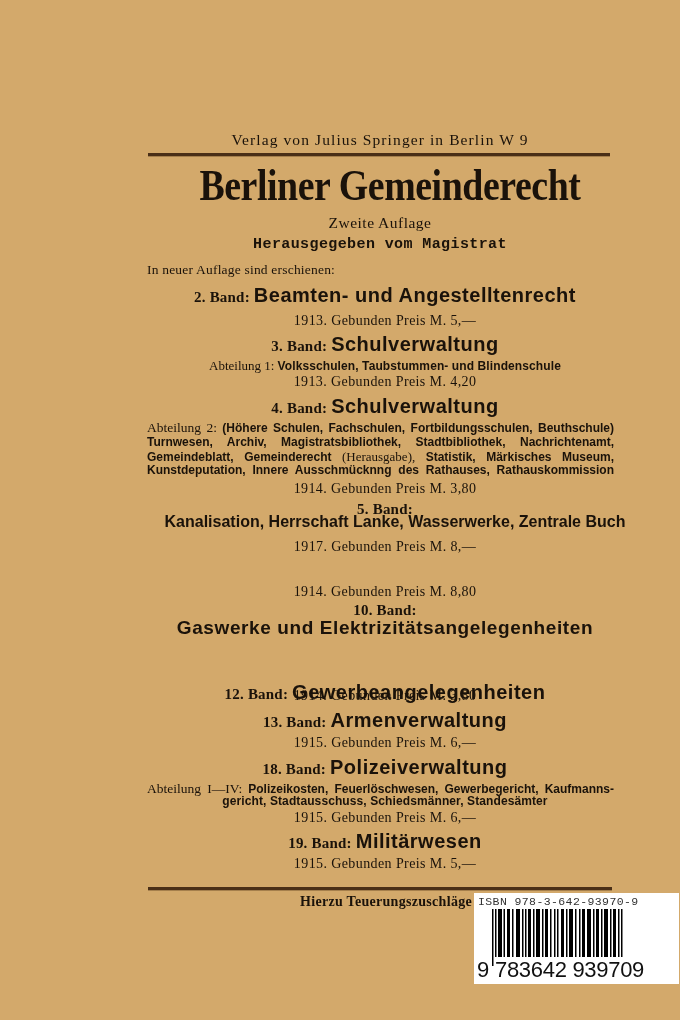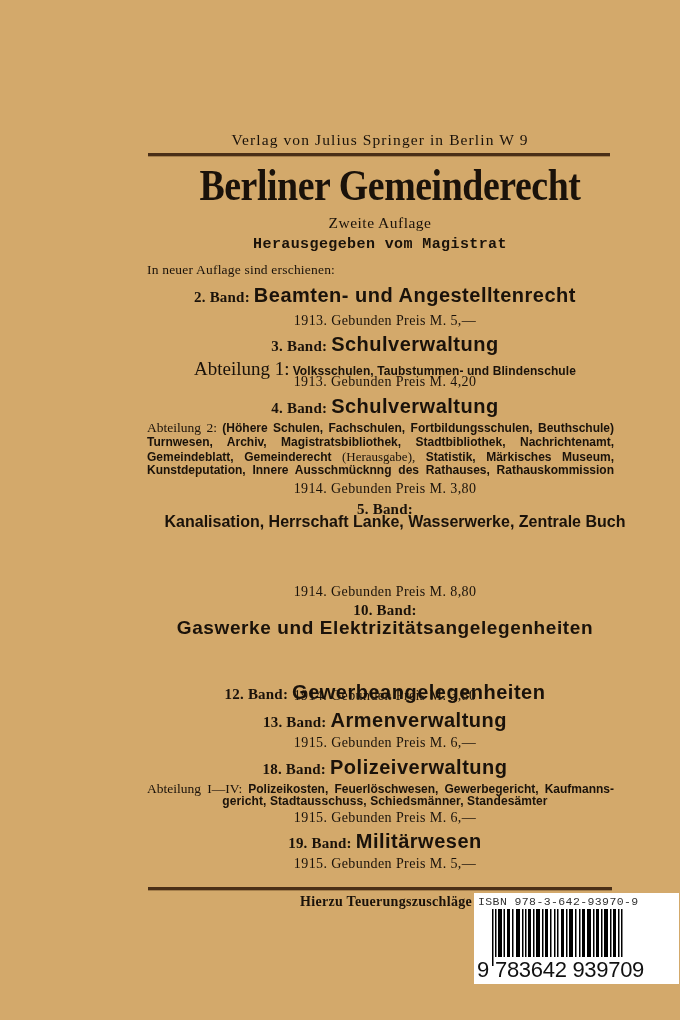--- a/index.html
+++ b/index.html
@@ -33,21 +33,21 @@
 
   .vol { position: absolute; left: 140px; width: 490px; text-align: center; white-space: nowrap; }
   .band { font-family: "Liberation Serif", serif; font-weight: bold; font-size: 15px; letter-spacing: 0.2px; }
   .vtitle {
     font-family: "Liberation Sans", sans-serif; font-weight: bold;
     font-size: 20px; letter-spacing: 0.5px;
   }
   .vtitle.big { font-size: 19px; letter-spacing: 0.6px; }
   .price { font-size: 14px; letter-spacing: 0.4px; }
   .sub { font-size: 12.5px; }
-  .sub .subhead { font-family: "Liberation Serif", serif; font-size: 19px; }
+  .sub .subhead { font-family: "Liberation Serif", serif; font-size: 13px; }
   .sub .subtext { font-family: "Liberation Sans", sans-serif; font-weight: bold; font-size: 12px; letter-spacing: 0.1px; }
   .justify {
     position: absolute; left: 147px; width: 467px;
     font-family: "Liberation Sans", sans-serif; font-weight: bold; font-size: 12px;
     text-align: justify; text-align-last: justify; line-height: 13px; white-space: normal;
   }
   .justify .paren { font-family: Liberation Serif, serif; font-weight: normal; font-size: 13px; }
   .footer-note { left: 300px; top: 894px; font-size: 14px; letter-spacing: 0.3px; font-weight: bold; }
   .barcode-box {
     left: 474px; top: 893px; width: 205px; height: 91px; background: #ffffff;
@@ -109,20 +109,21 @@
     <span class="paren">(Herausgabe),</span>
     <span>Statistik, Märkisches Museum,</span>
   </div>
   <div class="justify" style="top:464px;">Kunstdeputation, Innere Ausschmücknng des Rathauses, Rathauskommission</div>
   <div class="vol price" style="top:481px;">1914. Gebunden Preis M. 3,80</div>
 
   <div class="vol band" style="top:501px;">5. Band:</div>
   <div class="vol" style="top:513px;">
     <span class="vtitle" style="font-size:16px;letter-spacing:0;margin-left:20px;">Kanalisation, Herrschaft Lanke, Wasserwerke, Zentrale Buch</span>
   </div>
+  <div class="vol price" style="top:539px;">1917. Gebunden Preis M. 8,—</div>
 
   <div class="vol price" style="top:584px;">1914. Gebunden Preis M. 8,80</div>
 
   <div class="vol band" style="top:602px;">10. Band:</div>
   <div class="vol" style="top:617px;">
     <span class="vtitle big">Gaswerke und Elektrizitätsangelegenheiten</span>
   </div>
 
   <div class="vol" style="top:681px;">
     <span class="band">12. Band:</span>

